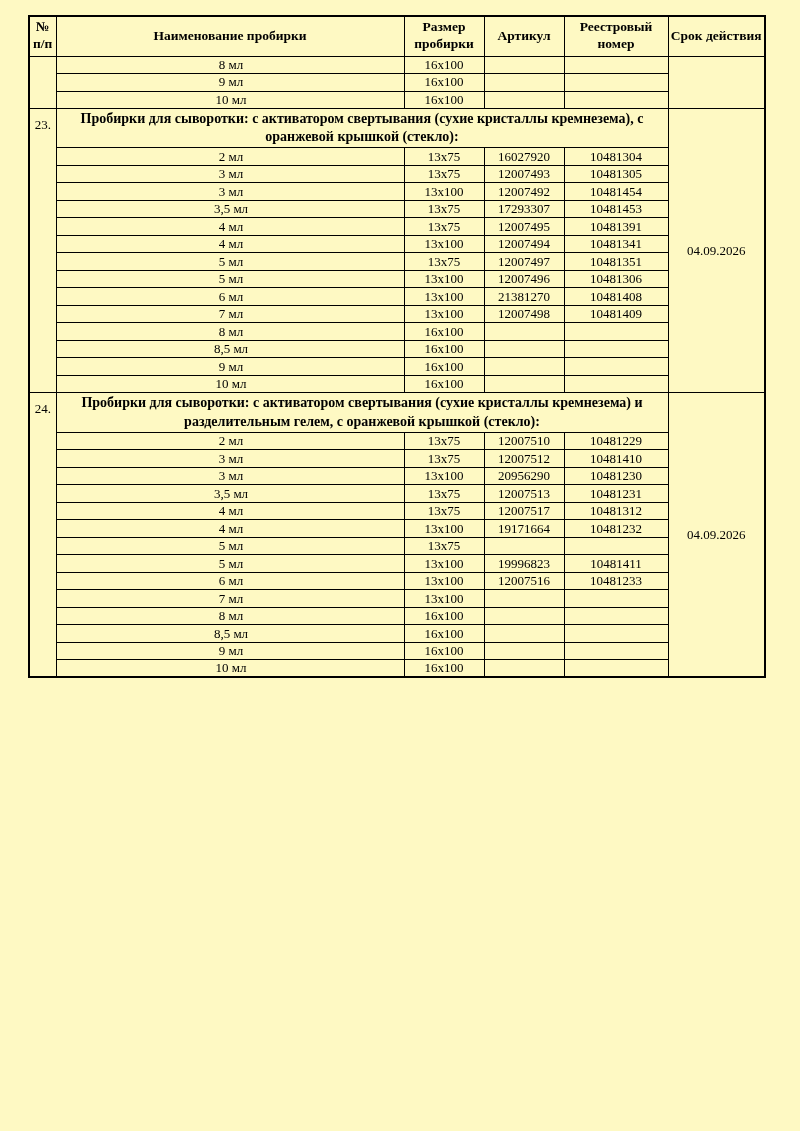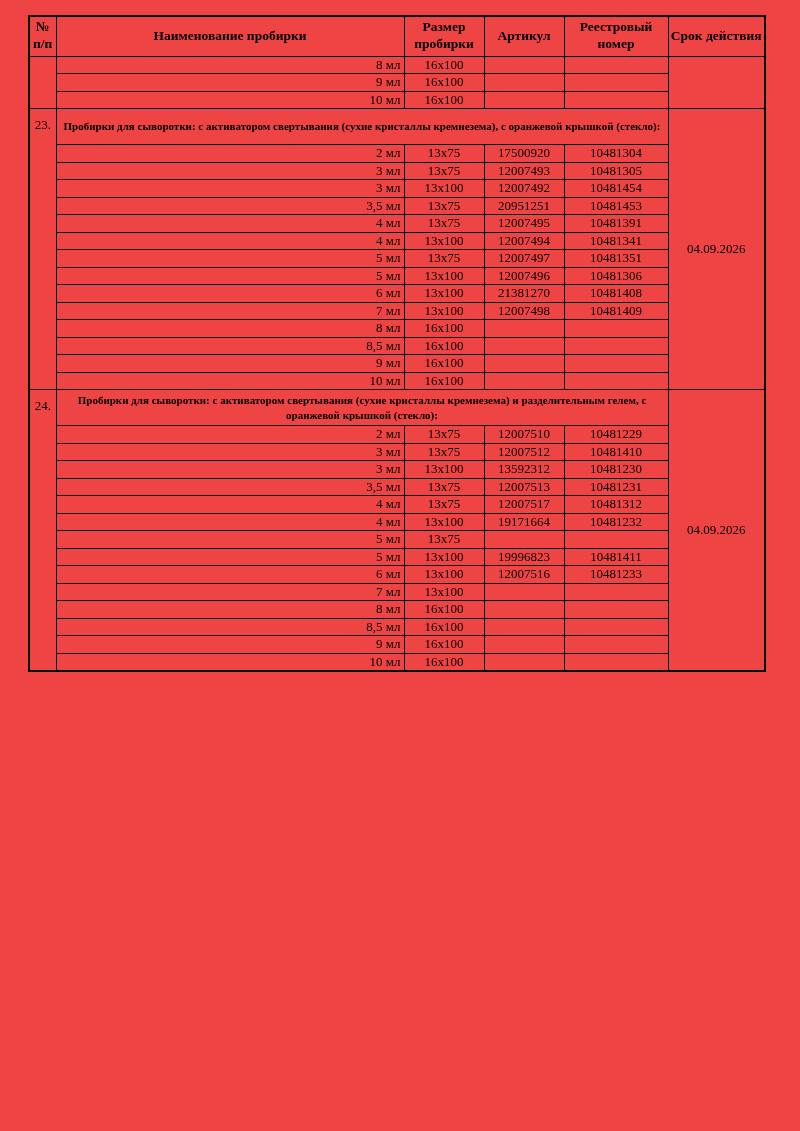--- a/index.html
+++ b/index.html
@@ -2,45 +2,45 @@
 <html lang="ru"><head>
 <meta charset="utf-8">
 <style>
   * { box-sizing: border-box; }
   html, body { margin: 0; padding: 0; }
   body {
     width: 800px; height: 1131px;
     background: #ffffff; color: #000000;
     font-family: "Liberation Serif", "DejaVu Serif", serif;
   }
-  .page { position: relative; width: 800px; height: 1131px; overflow: hidden; background: #ef4444; }
+  .page { position: relative; width: 800px; height: 1131px; overflow: hidden; background: #fef9c3; }
   table.spec {
     position: absolute; top: 15px; left: 28px; width: 736px;
     border-collapse: collapse; table-layout: fixed;
     border: 2px solid #000000;
   }
   th, td {
     border: 1px solid #000000;
     font-size: 13px;
     padding: 0 3px;
     overflow: hidden;
     vertical-align: middle;
   }
   thead th {
     font-weight: bold; text-align: center;
     height: 40px; line-height: 1.25; padding: 2px 1px; font-size: 13.5px;
   }
   tbody tr { height: 17.5px; }
   tbody tr.section-row { height: 36px; }
-  td.name { text-align: right; padding-left: 5px; }
+  td.name { text-align: center; padding-left: 5px; }
   td.ctr, td.num, td.val { text-align: center; }
   td.num.top { vertical-align: top; padding-top: 8px; }
   td.title {
     font-weight: bold; text-align: center;
-    font-size: 11px; line-height: 1.3; padding: 1px 4px;
+    font-size: 14px; line-height: 1.3; padding: 1px 4px;
   }
 </style>
 </head>
 <body>
 
 <div class="page">
   <table class="spec">
     <colgroup>
       <col style="width:27px">
       <col style="width:348px">
@@ -81,39 +81,39 @@
           <td class="ctr"></td>
         </tr>
         <tr class="section-row">
           <td class="num top" rowspan="15">23.</td>
           <td class="title" colspan="4">Пробирки для сыворотки: с активатором свертывания (сухие кристаллы кремнезема), с оранжевой крышкой (стекло):</td>
           <td class="val" rowspan="15">04.09.2026</td>
         </tr>
         <tr>
           <td class="name">2 мл</td>
           <td class="ctr">13x75</td>
-          <td class="ctr">17500920</td>
+          <td class="ctr">16027920</td>
           <td class="ctr">10481304</td>
         </tr>
         <tr>
           <td class="name">3 мл</td>
           <td class="ctr">13x75</td>
           <td class="ctr">12007493</td>
           <td class="ctr">10481305</td>
         </tr>
         <tr>
           <td class="name">3 мл</td>
           <td class="ctr">13x100</td>
           <td class="ctr">12007492</td>
           <td class="ctr">10481454</td>
         </tr>
         <tr>
           <td class="name">3,5 мл</td>
           <td class="ctr">13x75</td>
-          <td class="ctr">20951251</td>
+          <td class="ctr">17293307</td>
           <td class="ctr">10481453</td>
         </tr>
         <tr>
           <td class="name">4 мл</td>
           <td class="ctr">13x75</td>
           <td class="ctr">12007495</td>
           <td class="ctr">10481391</td>
         </tr>
         <tr>
           <td class="name">4 мл</td>
@@ -182,21 +182,21 @@
         </tr>
         <tr>
           <td class="name">3 мл</td>
           <td class="ctr">13x75</td>
           <td class="ctr">12007512</td>
           <td class="ctr">10481410</td>
         </tr>
         <tr>
           <td class="name">3 мл</td>
           <td class="ctr">13x100</td>
-          <td class="ctr">13592312</td>
+          <td class="ctr">20956290</td>
           <td class="ctr">10481230</td>
         </tr>
         <tr>
           <td class="name">3,5 мл</td>
           <td class="ctr">13x75</td>
           <td class="ctr">12007513</td>
           <td class="ctr">10481231</td>
         </tr>
         <tr>
           <td class="name">4 мл</td>

